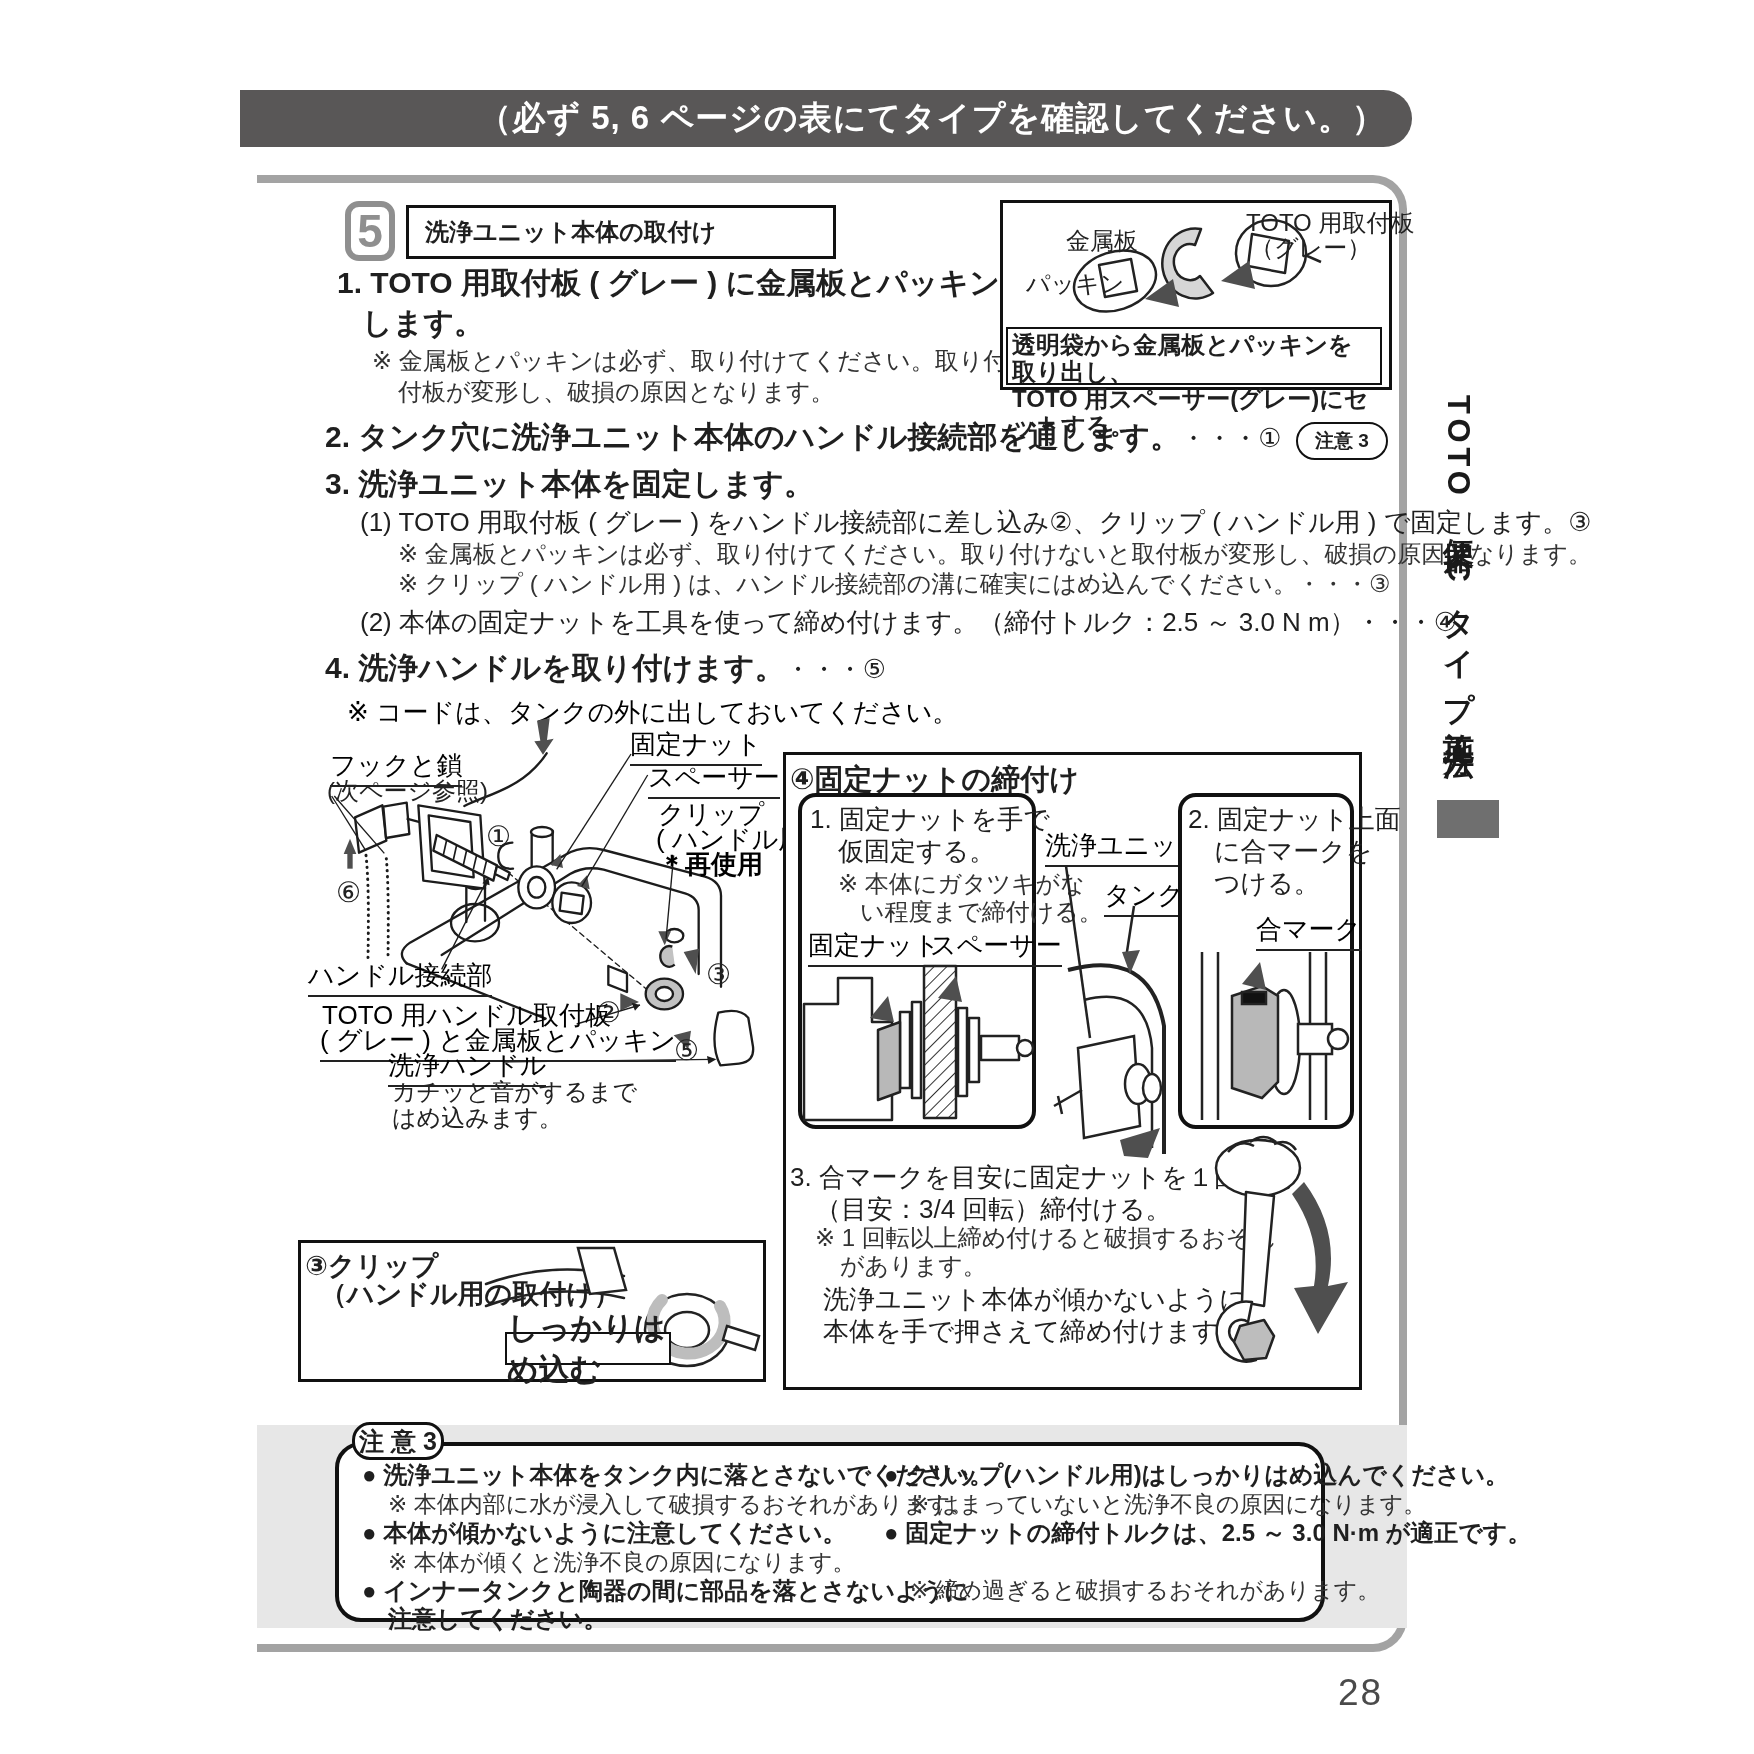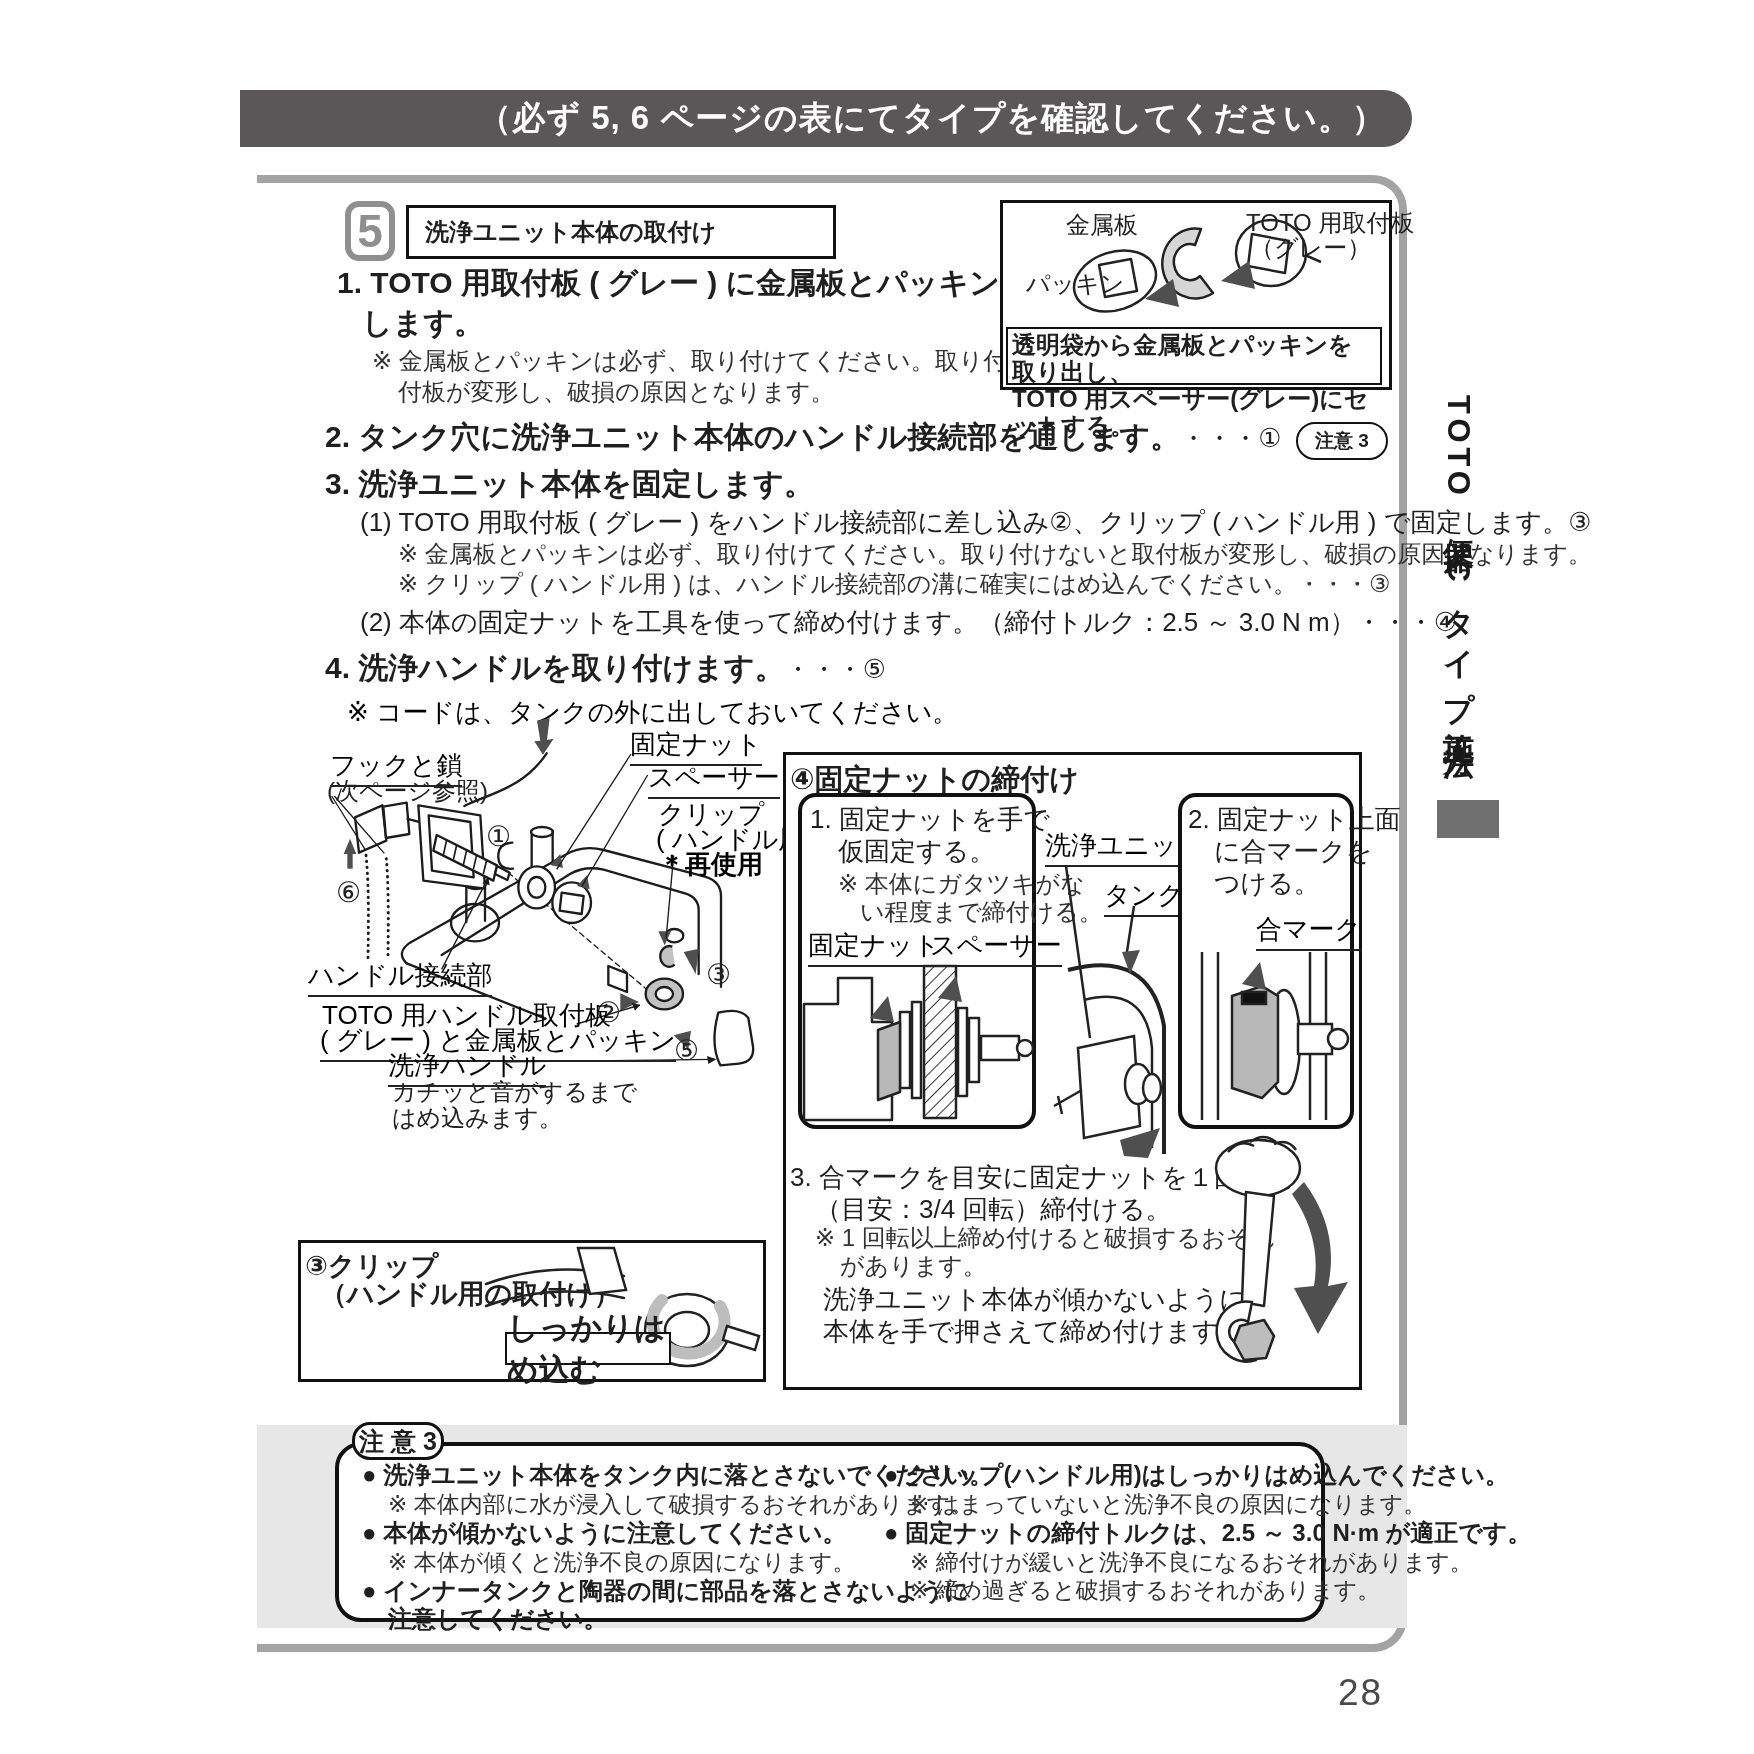--- a/index.html
+++ b/index.html
@@ -93,21 +93,21 @@
       <path d="M 196,26 a 33,35 0 1 0 12,64 l -13,-17 a 16,18 0 1 1 -5,-31 z" fill="#d6d6d6"></path>
       <ellipse cx="266" cy="50" rx="35" ry="33" fill="#fff"></ellipse>
       <path d="M 247,31 L 284,38 L 280,70 L 243,63 Z" fill="#fff"></path>
       <path d="M 300,52 l 16,7" fill="none"></path>
     </g>
     <g fill="#4f4f4f">
       <polygon points="140,96 168,76 174,104"></polygon>
       <polygon points="216,78 244,58 250,86"></polygon>
     </g>
   </svg>
-  <div class="abs lbl-s" style="left:1066px;top:209px;">金属板</div>
+  <div class="abs lbl-s" style="left:1066px;top:225px;">金属板</div>
   <div class="abs lbl-s" style="left:1026px;top:268px;">パッキン</div>
   <div class="abs lbl-s" style="left:1246px;top:207px;">TOTO 用取付板</div>
   <div class="abs lbl-s" style="left:1250px;top:232px;">（グレー）</div>
   <div class="abs caption">
     <div>透明袋から金属板とパッキンを取り出し、</div>
     <div>TOTO 用スペーサー(グレー)にセットする。</div>
   </div>
 
   <div class="abs lbl" style="left:347px;top:695px;">※ コードは、タンクの外に出しておいてください。</div>
 
@@ -309,21 +309,20 @@
   <div class="abs cbadge">注 意 3</div>
   <div class="abs cb" style="left:362px;top:1460px;">● 洗浄ユニット本体をタンク内に落とさないでください。</div>
   <div class="abs cn" style="left:388px;top:1490px;">※ 本体内部に水が浸入して破損するおそれがあります。</div>
   <div class="abs cb" style="left:362px;top:1518px;">● 本体が傾かないように注意してください。</div>
   <div class="abs cn" style="left:388px;top:1548px;">※ 本体が傾くと洗浄不良の原因になります。</div>
   <div class="abs cb" style="left:362px;top:1576px;">● インナータンクと陶器の間に部品を落とさないように</div>
   <div class="abs cb" style="left:388px;top:1604px;">注意してください。</div>
   <div class="abs cb" style="left:884px;top:1460px;">● クリップ(ハンドル用)はしっかりはめ込んでください。</div>
   <div class="abs cn" style="left:910px;top:1490px;">※ はまっていないと洗浄不良の原因になります。</div>
   <div class="abs cb" style="left:884px;top:1518px;">● 固定ナットの締付トルクは、2.5 ～ 3.0 N·m が適正です。</div>
-  <div class="abs cn" style="left:910px;top:1548px;">※ 締付けが緩いと洗浄不良になるおそれがあります。</div>
   <div class="abs cn" style="left:910px;top:1576px;">※ 締め過ぎると破損するおそれがあります。</div>
 
   <div class="abs sidebar">TOTO 便器／Cタイプ施工方法</div>
   <div class="abs tab"></div>
 
   <div class="abs pagenum">28</div>
 
 </div>
 
 </body></html>

